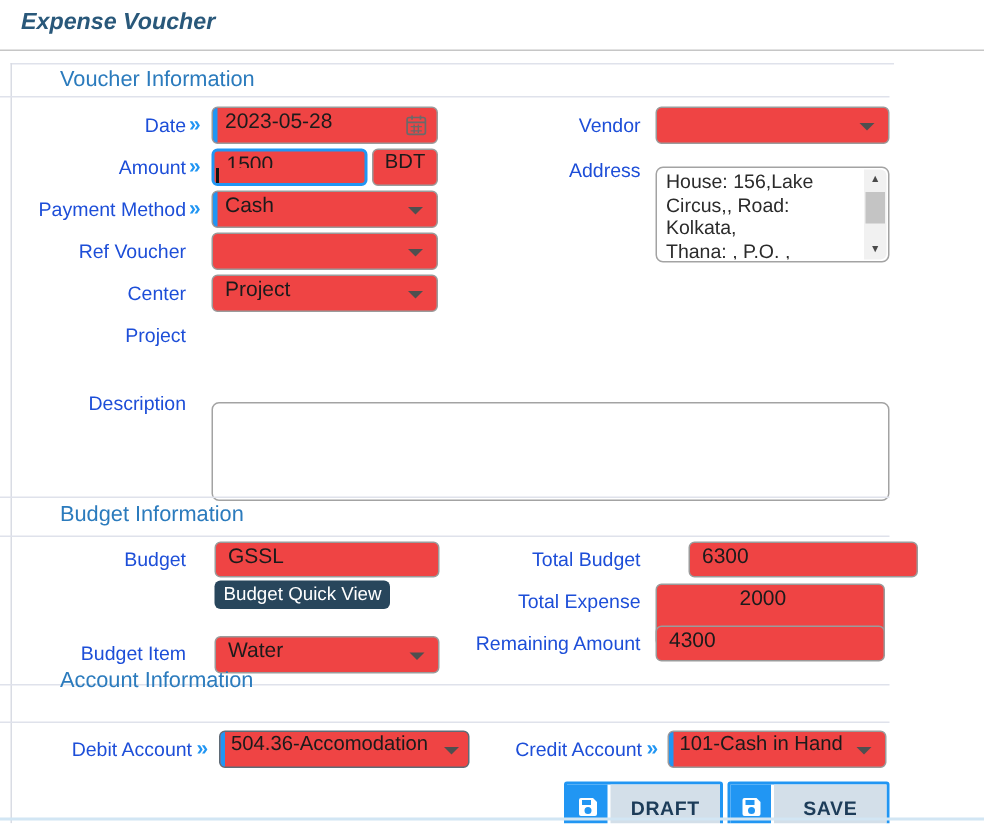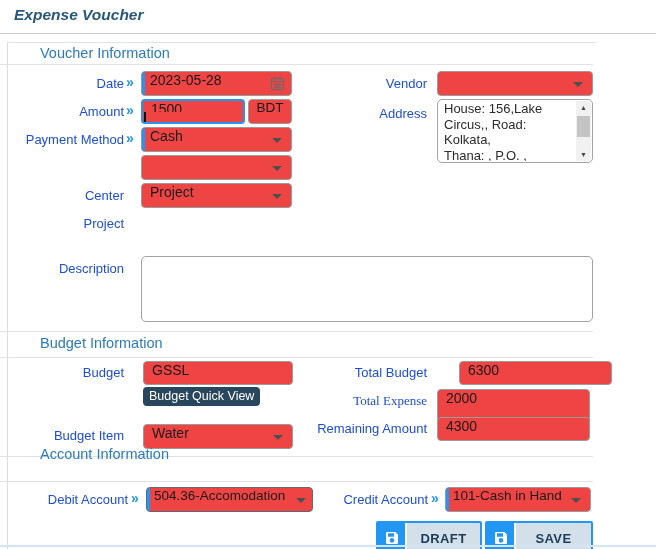--- a/index.html
+++ b/index.html
@@ -18,21 +18,21 @@
   .accent-bar{position:absolute;left:0;top:0;bottom:0;width:3px;background:var(--accent,#2196f3);
               border-radius:3px 0 0 3px;}
   .caret{position:absolute;right:9px;top:50%;margin-top:-2px;width:0;height:0;
          border-left:5px solid transparent;border-right:5px solid transparent;border-top:5px solid #4f4f4f;}
   .focused{border:2px solid var(--accent,#2196f3);flex-direction:column;}
   .right-val{justify-content:flex-end;}
   .right-val .val{padding-right:2px;}
   .text-caret{display:inline-block;width:1.5px;height:15px;background:#111;vertical-align:middle;margin-left:1px;}
   .unit-box{justify-content:center;font-size:13.5px;}
   .cal{position:absolute;right:6px;top:4px;}
-  .textarea{position:absolute;background:#fff;border:1px solid #a3a3a3;border-radius:5px;box-sizing:border-box;}
+  .textarea{position:absolute;background:#fff;border:1px solid #a3a3a3;border-radius:5px;box-sizing:border-box;margin-top:12px;}
   .ta-text{position:absolute;left:6px;top:1px;right:19px;font-size:13px;line-height:15.5px;
            color:#2b2b2b;white-space:pre-line;overflow:hidden;bottom:1px;}
   .sb{position:absolute;top:1px;bottom:1px;right:1px;width:15px;background:#f1f1f1;border-radius:0 4px 4px 0;}
   .sb-arrow{position:absolute;left:0;right:0;text-align:center;font-size:7px;color:#4a4a4a;line-height:11px;height:11px;}
   .sb-thumb{position:absolute;left:1px;right:1px;top:15px;height:21px;background:#c4c4c4;}
   .badge{position:absolute;background:var(--badge-bg,#28465c);color:#fff;font-size:12.5px;
          padding:2px 6px 3px;border-radius:4px;white-space:nowrap;}
   .btn{position:absolute;height:34px;display:flex;border:2px solid var(--accent,#2196f3);
        box-sizing:border-box;background:#fff;border-radius:2px;}
   .btn .icon-cell{width:27px;background:var(--accent,#2196f3);display:flex;align-items:center;
@@ -105,20 +105,21 @@
   </div>
 
   <div class="label" style="left:0;top:132px;width:124px;">Payment Method</div>
   <div class="req" style="left:126px;top:131px;">»</div>
   <div class="field" style="left:141px;top:127px;width:151px;height:25px;">
     <span class="accent-bar"></span>
     <span class="val">Cash</span>
     <span class="caret"></span>
   </div>
 
+  <div class="label" style="left:0;top:160px;width:124px;">Ref Voucher</div>
   <div class="field" style="left:141px;top:155px;width:151px;height:25px;">
     <span class="val"></span>
     <span class="caret"></span>
   </div>
 
   <div class="label" style="left:0;top:188px;width:124px;">Center</div>
   <div class="field" style="left:141px;top:183px;width:151px;height:25px;">
     <span class="val">Project</span>
     <span class="caret"></span>
   </div>
@@ -138,22 +139,22 @@
   <div class="field" style="left:143px;top:361px;width:150px;height:24px;">
     <span class="val">GSSL</span>
   </div>
   <div class="badge" style="left:143px;top:387px;">Budget Quick View</div>
 
   <div class="label" style="left:300px;top:365px;width:127px;">Total Budget</div>
   <div class="field" style="left:437px;top:361px;width:153px;height:24px;margin-left:22px;">
     <span class="val">6300</span>
   </div>
 
-  <div class="label" style="left:300px;top:393px;width:127px;font-family:Liberation Serif, serif;">Total Expense</div>
-  <div class="field" style="left:437px;top:389px;width:153px;height:42px;">
+  <div class="label" style="left:300px;top:393px;width:127px;">Total Expense</div>
+  <div class="field" style="left:437px;top:389px;width:153px;height:42px;padding-left:47px;">
     <span class="val">2000</span>
   </div>
 
   <div class="label" style="left:300px;top:421px;width:127px;">Remaining Amount</div>
   <div class="field" style="left:437px;top:417px;width:153px;height:24px;">
     <span class="val">4300</span>
   </div>
 
   <div class="label" style="left:0;top:428px;width:124px;">Budget Item</div>
   <div class="field" style="left:143px;top:424px;width:150px;height:25px;">

